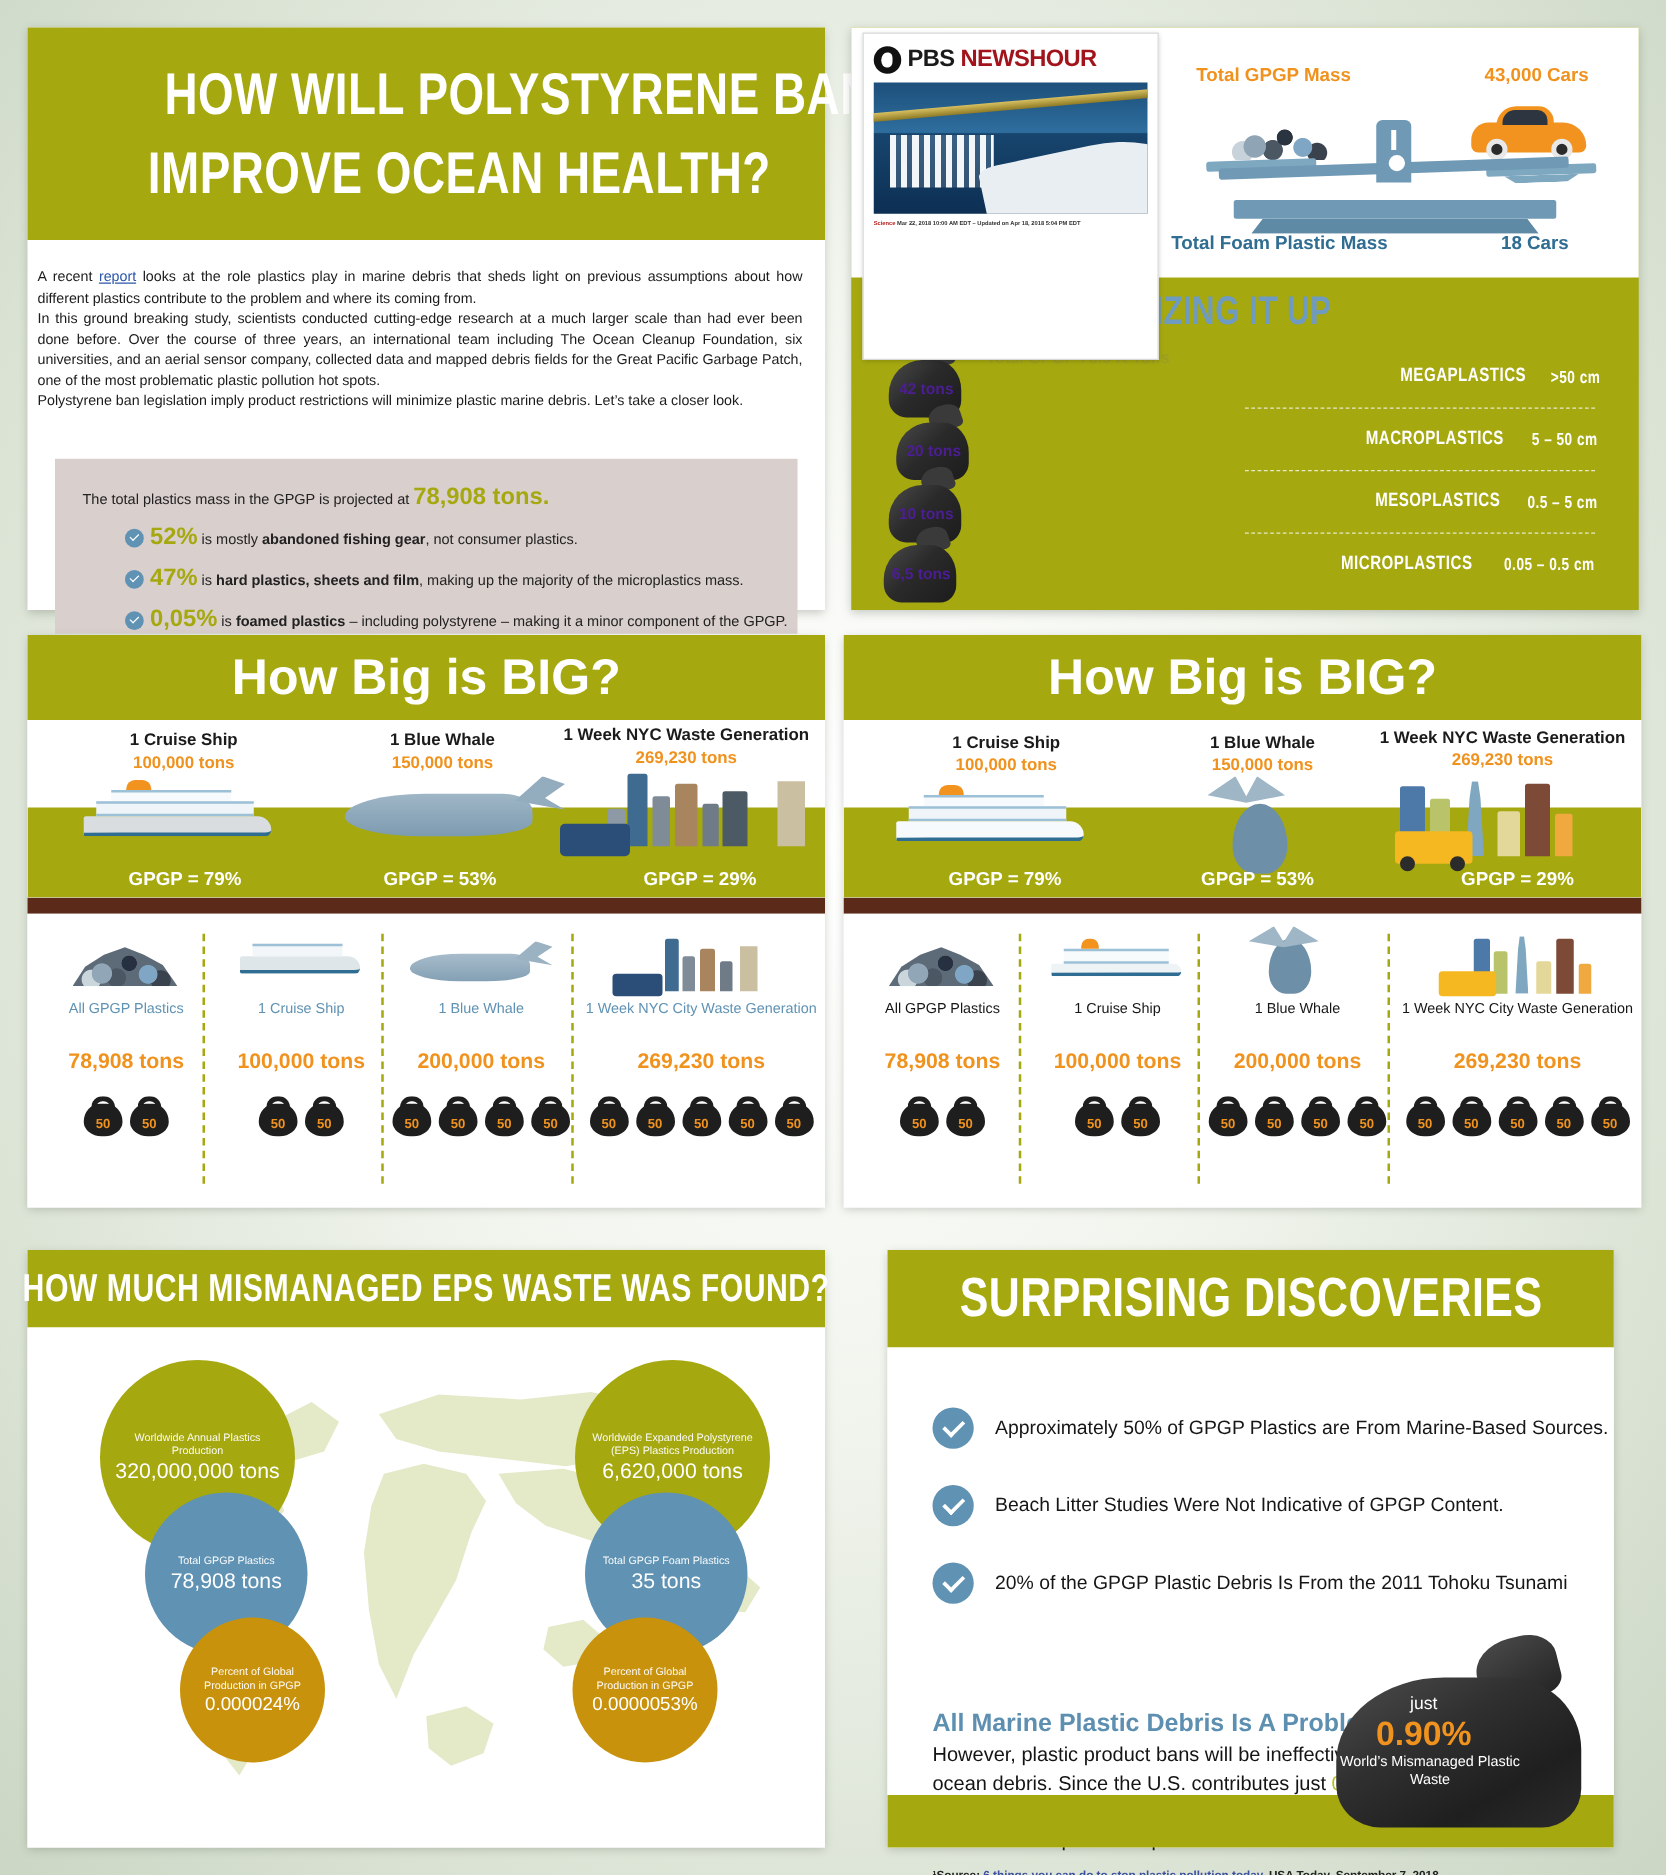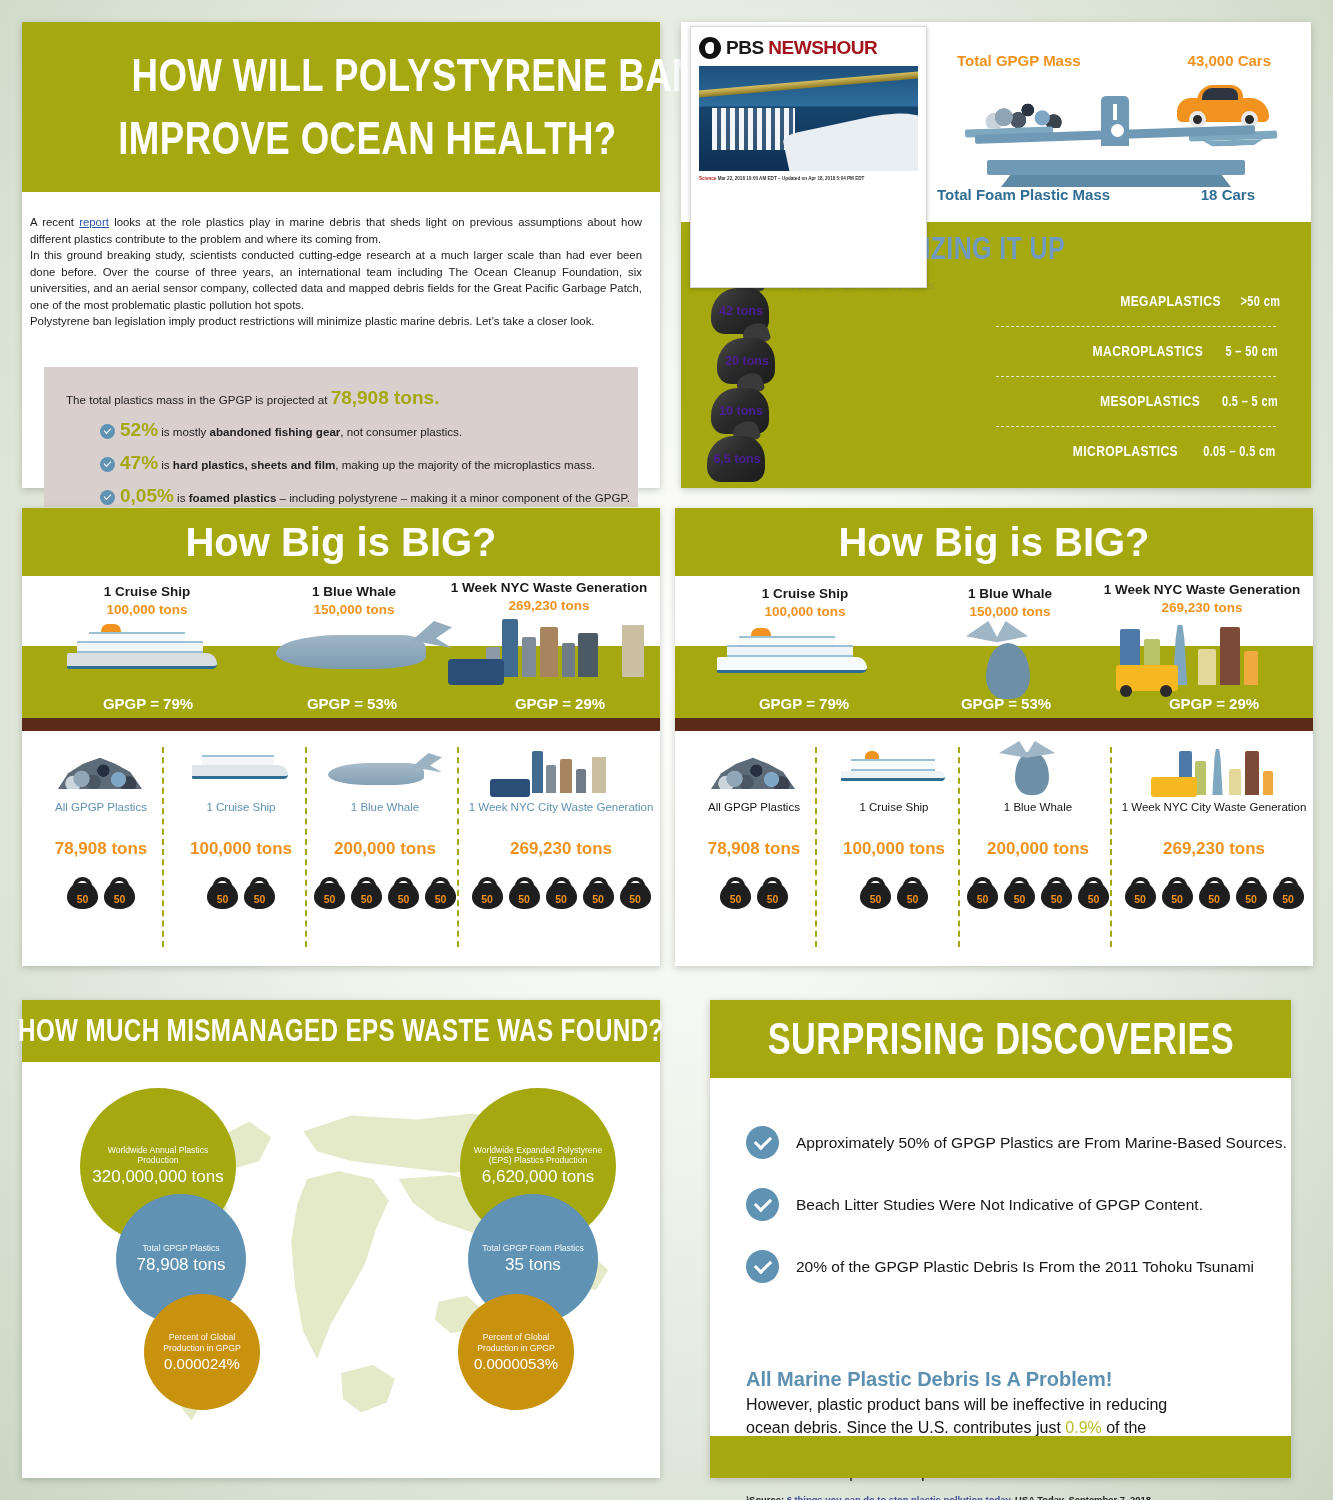--- a/index.html
+++ b/index.html
@@ -765,18 +765,25 @@
       </div>
       <div class="drow" style="top:172px;">
         <span class="dchk"></span>
         <span class="dtxt">20% of the GPGP Plastic Debris Is From the 2011 Tohoku Tsunami</span>
       </div>
 
       <div class="dhead">All Marine Plastic Debris Is A Problem!</div>
       <div class="dbody"><span>However, plastic product bans will be ineffective in reducing ocean debris. Since the U.S. contributes just </span><span class="hl">0.9%</span><span> of the World’s Mismanaged Plastic Waste¹,  it is even more important to consider all parts of equation.</span></div>
       <div class="dsrc"><span>¹Source: </span><a href="#" style="text-decoration:underline;">6 things you can do to stop plastic pollution today</a><span>, USA Today, September 7, 2018</span></div>
 
+      <div class="tbag">
+        <div class="tbagtie"></div>
+        <div class="tbagbody"></div>
+        <div class="just">just</div>
+        <div class="pctbig">0.90%</div>
+        <div class="cap2">World’s Mismanaged Plastic Waste</div>
+      </div>
 
       <div class="footerbar"></div>
     </div>
   </div>
 
 </div>
 
 </body></html>

